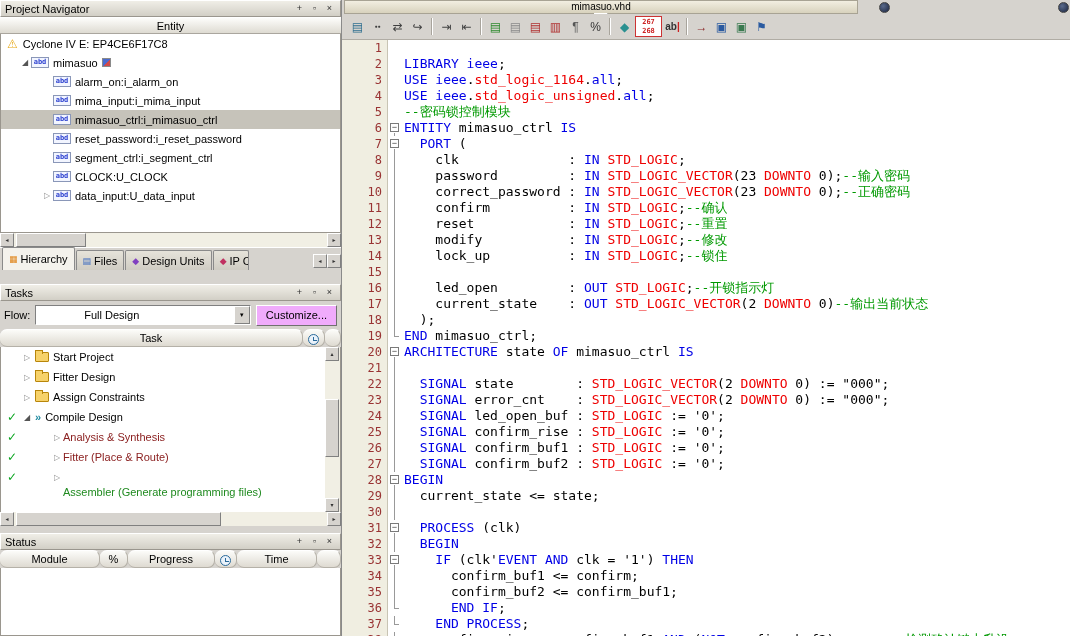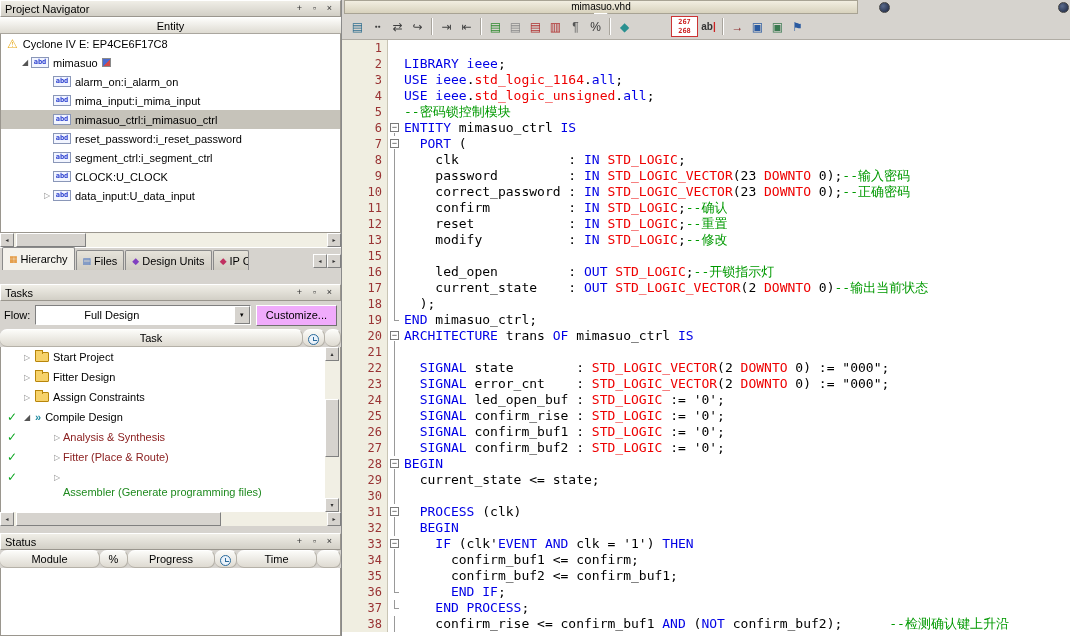--- a/index.html
+++ b/index.html
@@ -323,21 +323,21 @@
       <button class="tb-btn">
         <span style="color: rgb(85, 85, 85);">¶</span>
       </button>
       <button class="tb-btn">
         <span style="color: rgb(51, 51, 51);">%</span>
       </button>
       <span class="tb-sep"></span>
       <button class="tb-btn">
         <span style="color: rgb(42, 144, 144);">◆</span>
       </button>
-      <button class="tb-btn tb-ln" style="color: rgb(204, 34, 34); margin-left: 36px;">
+      <button class="tb-btn tb-ln" style="color: rgb(204, 34, 34);">
         <span>267</span>
         <span>268</span>
       </button>
       <button class="tb-btn tb-ab">
         <span style="color: rgb(51, 51, 51);">ab</span>
         <span style="color: rgb(204, 34, 34);">|</span>
       </button>
       <span class="tb-sep"></span>
       <button class="tb-btn">
         <span style="color: rgb(138, 42, 42);">→</span>
@@ -359,26 +359,27 @@
       <div class="cl"><span class="ln">4</span><span class="fold"></span><span class="ct"><span class="sy-k">USE ieee</span><span class="sy-p">.</span><span class="sy-t">std_logic_unsigned</span><span class="sy-p">.</span><span class="sy-k">all</span><span class="sy-p">;</span></span></div>
       <div class="cl"><span class="ln">5</span><span class="fold"></span><span class="ct"><span class="sy-c">--密码锁控制模块</span></span></div>
       <div class="cl"><span class="ln">6</span><span class="fold f-box"><span class="fbox">−</span></span><span class="ct"><span class="sy-k">ENTITY</span><span class="sy-p"> mimasuo_ctrl </span><span class="sy-k">IS</span></span></div>
       <div class="cl"><span class="ln">7</span><span class="fold f-box"><span class="fbox">−</span></span><span class="ct"><span class="sy-p">  </span><span class="sy-k">PORT</span><span class="sy-p"> (</span></span></div>
       <div class="cl"><span class="ln">8</span><span class="fold f-line"></span><span class="ct"><span class="sy-p">    clk              : </span><span class="sy-k">IN</span><span class="sy-p"> </span><span class="sy-t">STD_LOGIC</span><span class="sy-p">;</span></span></div>
       <div class="cl"><span class="ln">9</span><span class="fold f-line"></span><span class="ct"><span class="sy-p">    password         : </span><span class="sy-k">IN</span><span class="sy-p"> </span><span class="sy-t">STD_LOGIC_VECTOR</span><span class="sy-p">(23 </span><span class="sy-t">DOWNTO</span><span class="sy-p"> 0);</span><span class="sy-c">--输入密码</span></span></div>
       <div class="cl"><span class="ln">10</span><span class="fold f-line"></span><span class="ct"><span class="sy-p">    correct_password : </span><span class="sy-k">IN</span><span class="sy-p"> </span><span class="sy-t">STD_LOGIC_VECTOR</span><span class="sy-p">(23 </span><span class="sy-t">DOWNTO</span><span class="sy-p"> 0);</span><span class="sy-c">--正确密码</span></span></div>
       <div class="cl"><span class="ln">11</span><span class="fold f-line"></span><span class="ct"><span class="sy-p">    confirm          : </span><span class="sy-k">IN</span><span class="sy-p"> </span><span class="sy-t">STD_LOGIC</span><span class="sy-p">;</span><span class="sy-c">--确认</span></span></div>
       <div class="cl"><span class="ln">12</span><span class="fold f-line"></span><span class="ct"><span class="sy-p">    reset            : </span><span class="sy-k">IN</span><span class="sy-p"> </span><span class="sy-t">STD_LOGIC</span><span class="sy-p">;</span><span class="sy-c">--重置</span></span></div>
       <div class="cl"><span class="ln">13</span><span class="fold f-line"></span><span class="ct"><span class="sy-p">    modify           : </span><span class="sy-k">IN</span><span class="sy-p"> </span><span class="sy-t">STD_LOGIC</span><span class="sy-p">;</span><span class="sy-c">--修改</span></span></div>
+      <div class="cl"><span class="ln">14</span><span class="fold f-line"></span><span class="ct"><span class="sy-p">    lock_up          : </span><span class="sy-k">IN</span><span class="sy-p"> </span><span class="sy-t">STD_LOGIC</span><span class="sy-p">;</span><span class="sy-c">--锁住</span></span></div>
       <div class="cl"><span class="ln">15</span><span class="fold f-line"></span><span class="ct"></span></div>
       <div class="cl"><span class="ln">16</span><span class="fold f-line"></span><span class="ct"><span class="sy-p">    led_open         : </span><span class="sy-k">OUT</span><span class="sy-p"> </span><span class="sy-t">STD_LOGIC</span><span class="sy-p">;</span><span class="sy-c">--开锁指示灯</span></span></div>
       <div class="cl"><span class="ln">17</span><span class="fold f-line"></span><span class="ct"><span class="sy-p">    current_state    : </span><span class="sy-k">OUT</span><span class="sy-p"> </span><span class="sy-t">STD_LOGIC_VECTOR</span><span class="sy-p">(2 </span><span class="sy-t">DOWNTO</span><span class="sy-p"> 0)</span><span class="sy-c">--输出当前状态</span></span></div>
       <div class="cl"><span class="ln">18</span><span class="fold f-line"></span><span class="ct"><span class="sy-p">  );</span></span></div>
       <div class="cl"><span class="ln">19</span><span class="fold f-end"></span><span class="ct"><span class="sy-k">END</span><span class="sy-p"> mimasuo_ctrl;</span></span></div>
-      <div class="cl"><span class="ln">20</span><span class="fold f-box"><span class="fbox">−</span></span><span class="ct"><span class="sy-k">ARCHITECTURE</span><span class="sy-p"> trans </span><span class="sy-k">OF</span><span class="sy-p"> mimasuo_ctrl </span><span class="sy-k">IS</span></span></div>
+      <div class="cl"><span class="ln">20</span><span class="fold f-box"><span class="fbox">−</span></span><span class="ct"><span class="sy-k">ARCHITECTURE</span><span class="sy-p"> state </span><span class="sy-k">OF</span><span class="sy-p"> mimasuo_ctrl </span><span class="sy-k">IS</span></span></div>
       <div class="cl"><span class="ln">21</span><span class="fold f-line"></span><span class="ct"></span></div>
       <div class="cl"><span class="ln">22</span><span class="fold f-line"></span><span class="ct"><span class="sy-p">  </span><span class="sy-k">SIGNAL</span><span class="sy-p"> state        : </span><span class="sy-t">STD_LOGIC_VECTOR</span><span class="sy-p">(2 </span><span class="sy-t">DOWNTO</span><span class="sy-p"> 0) := </span><span class="sy-s">"000"</span><span class="sy-p">;</span></span></div>
       <div class="cl"><span class="ln">23</span><span class="fold f-line"></span><span class="ct"><span class="sy-p">  </span><span class="sy-k">SIGNAL</span><span class="sy-p"> error_cnt    : </span><span class="sy-t">STD_LOGIC_VECTOR</span><span class="sy-p">(2 </span><span class="sy-t">DOWNTO</span><span class="sy-p"> 0) := </span><span class="sy-s">"000"</span><span class="sy-p">;</span></span></div>
       <div class="cl"><span class="ln">24</span><span class="fold f-line"></span><span class="ct"><span class="sy-p">  </span><span class="sy-k">SIGNAL</span><span class="sy-p"> led_open_buf : </span><span class="sy-t">STD_LOGIC</span><span class="sy-p"> := </span><span class="sy-s">'0'</span><span class="sy-p">;</span></span></div>
       <div class="cl"><span class="ln">25</span><span class="fold f-line"></span><span class="ct"><span class="sy-p">  </span><span class="sy-k">SIGNAL</span><span class="sy-p"> confirm_rise : </span><span class="sy-t">STD_LOGIC</span><span class="sy-p"> := </span><span class="sy-s">'0'</span><span class="sy-p">;</span></span></div>
       <div class="cl"><span class="ln">26</span><span class="fold f-line"></span><span class="ct"><span class="sy-p">  </span><span class="sy-k">SIGNAL</span><span class="sy-p"> confirm_buf1 : </span><span class="sy-t">STD_LOGIC</span><span class="sy-p"> := </span><span class="sy-s">'0'</span><span class="sy-p">;</span></span></div>
       <div class="cl"><span class="ln">27</span><span class="fold f-line"></span><span class="ct"><span class="sy-p">  </span><span class="sy-k">SIGNAL</span><span class="sy-p"> confirm_buf2 : </span><span class="sy-t">STD_LOGIC</span><span class="sy-p"> := </span><span class="sy-s">'0'</span><span class="sy-p">;</span></span></div>
       <div class="cl"><span class="ln">28</span><span class="fold f-box"><span class="fbox">−</span></span><span class="ct"><span class="sy-k">BEGIN</span></span></div>
       <div class="cl"><span class="ln">29</span><span class="fold f-line"></span><span class="ct"><span class="sy-p">  current_state &lt;= state;</span></span></div>
       <div class="cl"><span class="ln">30</span><span class="fold f-line"></span><span class="ct"></span></div>

